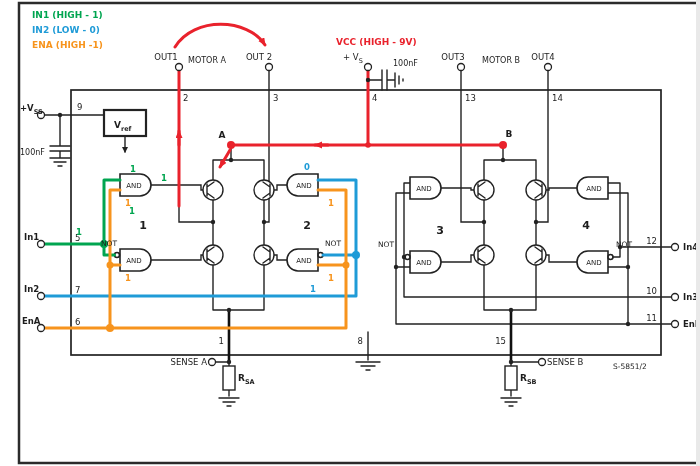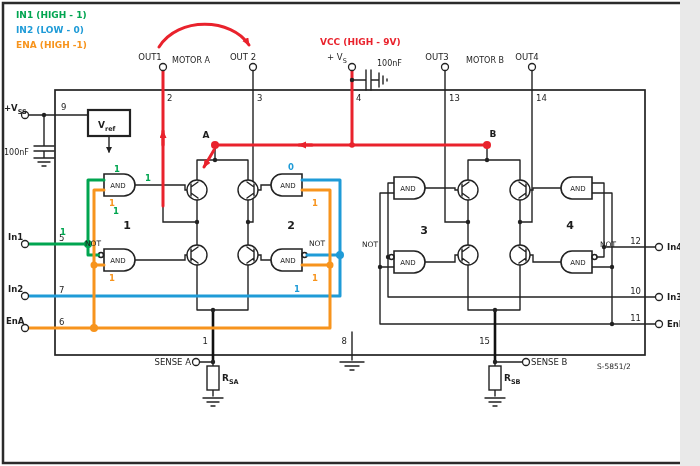--- a/index.html
+++ b/index.html
@@ -1,16 +1,16 @@
 <!DOCTYPE html>
 <html><head>
 <meta charset="utf-8">
 <style>
   html,body{margin:0;padding:0;background:#e9e9e9;}
-  .stage{width:680px;height:466px;background:#fff;position:relative;overflow:hidden;}
+  .stage{width:680px;height:466px;background:#fff;position:relative;overflow:hidden;padding-left:16px;}
   svg{display:block;}
   text{font-family:"DejaVu Sans","Liberation Sans",sans-serif;fill:#1d1d1d;}
   .t9{font-size:9px;} .t85{font-size:8.5px;} .t8{font-size:8px;} .t75{font-size:7.5px;}
   .t7{font-size:7px;} .t11{font-size:11px;} .b{font-weight:bold;}
   .sub{font-size:6.5px;}
   .mid{text-anchor:middle;} .end{text-anchor:end;}
   .w{stroke:#222;stroke-width:1.4;fill:none;stroke-linecap:round;}
   .wk{stroke:#111;stroke-width:2.6;fill:none;stroke-linecap:round;}
   .box{fill:none;stroke:#222;stroke-width:1.7;}
   .comp{fill:#fff;stroke:#222;stroke-width:1.4;}

